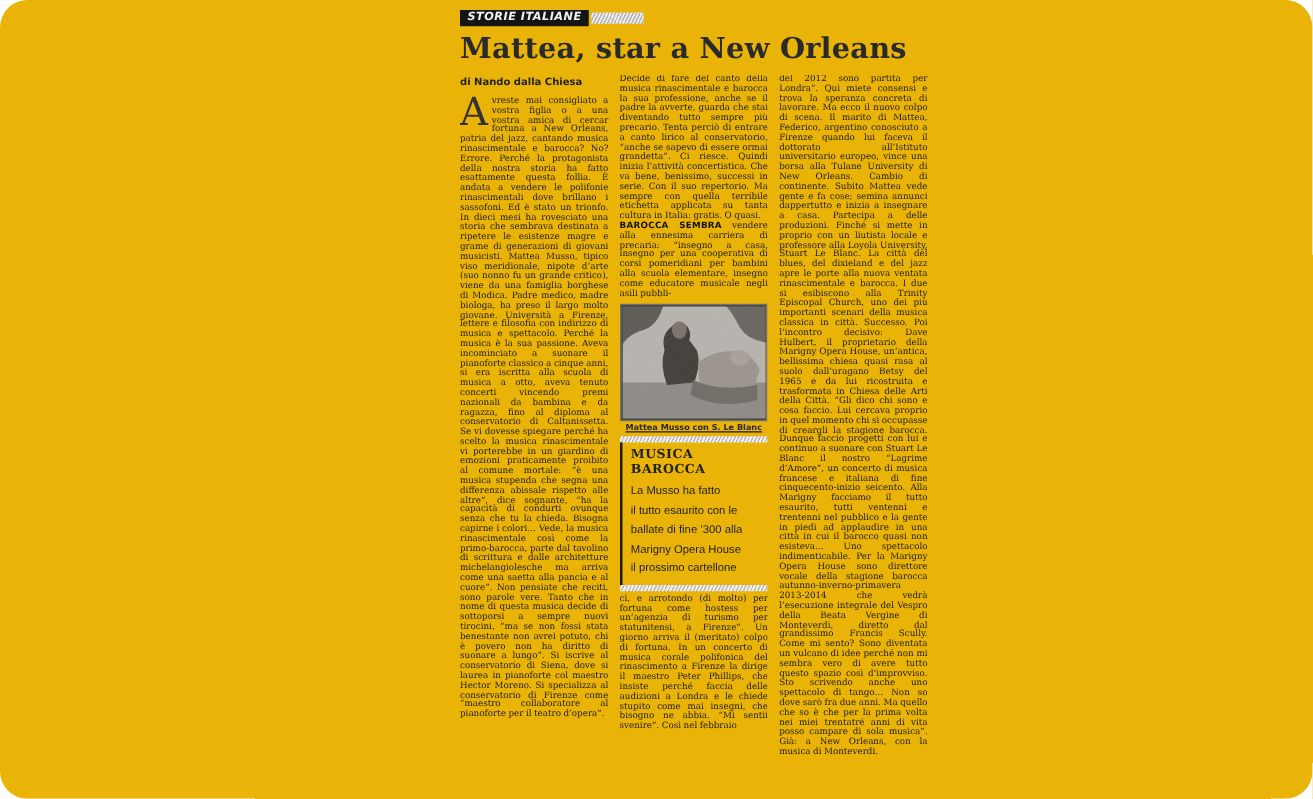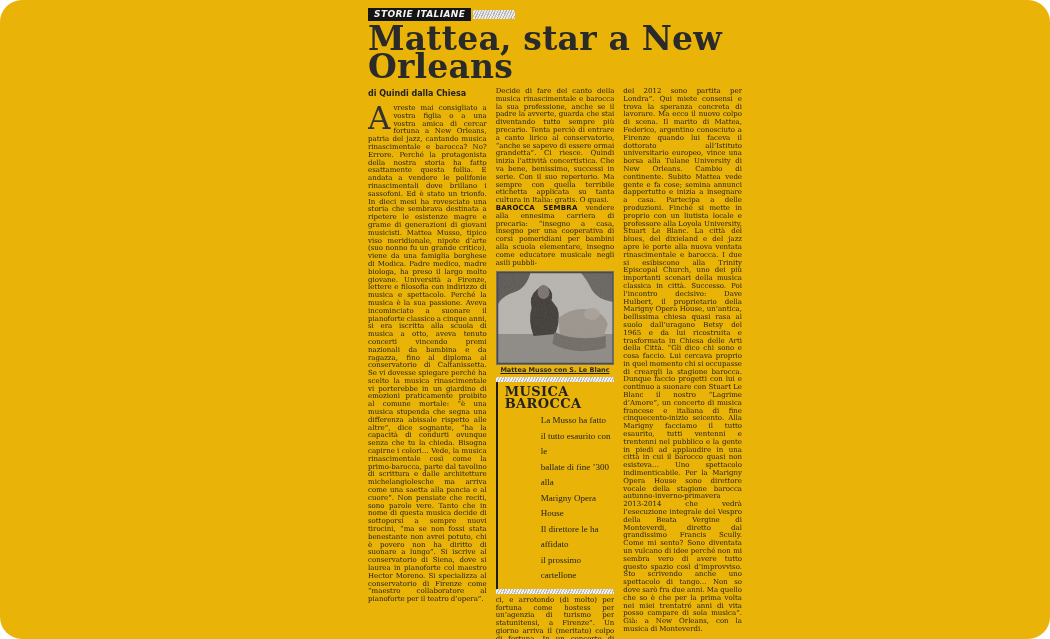--- a/index.html
+++ b/index.html
@@ -9,21 +9,21 @@
 
   
   .kicker-row{display:flex;align-items:center;height:13px;}
   .kicker{background:#141414;color:#f2f2f2;font:italic 700 9px/13px "DejaVu Sans",sans-serif;
           letter-spacing:.4px;padding:0 6px;white-space:nowrap;}
   .kicker-hatch{width:42px;height:9px;margin-left:2px;
       background:repeating-linear-gradient(115deg,#b3b3b3 0,#b3b3b3 1px,#e9e9e9 1px,#e9e9e9 2.5px);}
 
   
   .headline{margin:4px 0 0 0;font-family:"DejaVu Serif",serif;font-weight:700;
-            font-size:33px;line-height:28px;color:#2a2a2a;letter-spacing:.2px;}
+            font-size:23px;line-height:28px;color:#2a2a2a;letter-spacing:.2px;}
 
   
   .cols{display:flex;gap:9px;margin-top:7px;height:554px;overflow:hidden;}
   .col{flex:1 1 0;overflow:hidden;}
   .col p{margin:0;font-size:7px;line-height:7.8px;text-align:justify;word-spacing:-0.2px;color:#1c1c1c;}
   .byline{font:700 8px/11px "DejaVu Sans",sans-serif;color:#222;height:17px;}
 
   .dropcap{float:left;font-family:"DejaVu Serif",serif;font-weight:400;
            font-size:31px;line-height:25px;padding:1px 3px 0 0;color:#333;}
 
@@ -31,41 +31,41 @@
 
   
   figure{margin:4px 0 2px 0;text-decoration:underline;}
   .photo-frame{width:100%;height:94px;border:1px solid #6f6f6f;box-sizing:border-box;display:block;}
   figcaption{font:700 6.5px/10px "DejaVu Sans",sans-serif;text-align:center;color:#2a2a2a;}
 
   
   .pullbox{margin:1px 0 3px 0;}
   .hatch-line{height:5px;background:repeating-linear-gradient(115deg,#b8b8b8 0,#b8b8b8 1px,#efefef 1px,#efefef 2.6px);}
   .pull-inner{border-left:2px solid #1c1c1c;padding:4px 2px 5px 7px;}
-  .pull-title{font-family:"DejaVu Serif",serif;font-weight:700;font-size:13px;line-height:12px;
+  .pull-title{font-family:"DejaVu Serif",serif;font-weight:700;font-size:10px;line-height:12px;
               letter-spacing:.4px;color:#222;margin-bottom:3px;}
-  .pull-line{font-family:Liberation Serif, serif;font-size:9px;line-height:15.5px;color:#222;margin-left:36px;}
+  .pull-line{font-family:Liberation Sans, sans-serif;font-size:9px;line-height:15.5px;color:#222;}
 </style>
 </head>
 <body>
 
 <div class="page">
   <div class="article">
 
     <div class="kicker-row">
       <div class="kicker">STORIE ITALIANE</div>
       <div class="kicker-hatch"></div>
     </div>
 
     <h1 class="headline"><span>Mattea, star a New Orleans</span><br></h1>
 
     <div class="cols">
 
       <div class="col">
-        <div class="byline">di Quindi dalla Chiesa</div>
+        <div class="byline">di Nando dalla Chiesa</div>
         <p><span class="dropcap">A</span><span>vreste mai consigliato a vostra figlia o a una vostra amica di cercar fortuna a New Orleans, patria del jazz, cantando musica rinascimentale e barocca? No? Errore. Perché la protagonista della nostra storia ha fatto esattamente questa follia. È andata a vendere le polifonie rinascimentali dove brillano i sassofoni. Ed è stato un trionfo. In dieci mesi ha rovesciato una storia che sembrava destinata a ripetere le esistenze magre e grame di generazioni di giovani musicisti. Mattea Musso, tipico viso meridionale, nipote d’arte (suo nonno fu un grande critico), viene da una famiglia borghese di Modica. Padre medico, madre biologa, ha preso il largo molto giovane. Università a Firenze, lettere e filosofia con indirizzo di musica e spettacolo. Perché la musica è la sua passione. Aveva incominciato a suonare il pianoforte classico a cinque anni, si era iscritta alla scuola di musica a otto, aveva tenuto concerti vincendo premi nazionali da bambina e da ragazza, fino al diploma al conservatorio di Caltanissetta. Se vi dovesse spiegare perché ha scelto la musica rinascimentale vi porterebbe in un giardino di emozioni praticamente proibito al comune mortale: “è una musica stupenda che segna una differenza abissale rispetto alle altre”, dice sognante, “ha la capacità di condurti ovunque senza che tu la chieda. Bisogna capirne i colori… Vede, la musica rinascimentale così come la primo-barocca, parte dal tavolino di scrittura e dalle architetture michelangiolesche ma arriva come una saetta alla pancia e al cuore”. Non pensiate che reciti, sono parole vere. Tanto che in nome di questa musica decide di sottoporsi a sempre nuovi tirocini, “ma se non fossi stata benestante non avrei potuto, chi è povero non ha diritto di suonare a lungo”. Si iscrive al conservatorio di Siena, dove si laurea in pianoforte col maestro Hector Moreno. Si specializza al conservatorio di Firenze come “maestro collaboratore al pianoforte per il teatro d’opera”.</span></p>
       </div>
 
       <div class="col">
         <p>Decide di fare del canto della musica rinascimentale e barocca la sua professione, anche se il padre la avverte, guarda che stai diventando tutto sempre più precario. Tenta perciò di entrare a canto lirico al conservatorio, “anche se sapevo di essere ormai grandetta”. Ci riesce. Quindi inizia l’attività concertistica. Che va bene, benissimo, successi in serie. Con il suo repertorio. Ma sempre con quella terribile etichetta applicata su tanta cultura in Italia: gratis. O quasi.</p>
         <p><span class="leadin">BAROCCA SEMBRA</span> <span>vendere alla ennesima carriera di precaria: “insegno a casa, insegno per una cooperativa di corsi pomeridiani per bambini alla scuola elementare, insegno come educatore musicale negli asili pubbli-</span></p>
 
         <figure>
           <svg class="photo-frame" viewBox="0 0 118 92" preserveAspectRatio="none" xmlns="http://www.w3.org/2000/svg">
             <defs>
@@ -90,21 +90,20 @@
         </figure>
 
         <aside class="pullbox">
           <div class="hatch-line"></div>
           <div class="pull-inner">
             <div class="pull-title">MUSICA BAROCCA</div>
             <div class="pull-line">La Musso ha fatto</div>
             <div class="pull-line">il tutto esaurito con le</div>
             <div class="pull-line">ballate di fine ’300 alla</div>
             <div class="pull-line">Marigny Opera House</div>
-            <div class="pull-line">Il direttore le ha affidato</div>
             <div class="pull-line">il prossimo cartellone</div>
           </div>
           <div class="hatch-line"></div>
         </aside>
 
         <p>ci, e arrotondo (di molto) per fortuna come hostess per un’agenzia di turismo per statunitensi, a Firenze”. Un giorno arriva il (meritato) colpo di fortuna. In un concerto di musica corale polifonica del rinascimento a Firenze la dirige il maestro Peter Phillips, che insiste perché faccia delle audizioni a Londra e le chiede stupito come mai insegni, che bisogno ne abbia. “Mi sentii svenire”. Così nel febbraio</p>
       </div>
 
       <div class="col">
         <p>del 2012 sono partita per Londra”. Qui miete consensi e trova la speranza concreta di lavorare. Ma ecco il nuovo colpo di scena. Il marito di Mattea, Federico, argentino conosciuto a Firenze quando lui faceva il dottorato all’Istituto universitario europeo, vince una borsa alla Tulane University di New Orleans. Cambio di continente. Subito Mattea vede gente e fa cose; semina annunci dappertutto e inizia a insegnare a casa. Partecipa a delle produzioni. Finché si mette in proprio con un liutista locale e professore alla Loyola University, Stuart Le Blanc. La città del blues, del dixieland e del jazz apre le porte alla nuova ventata rinascimentale e barocca. I due si esibiscono alla Trinity Episcopal Church, uno dei più importanti scenari della musica classica in città. Successo. Poi l’incontro decisivo: Dave Hulbert, il proprietario della Marigny Opera House, un’antica, bellissima chiesa quasi rasa al suolo dall’uragano Betsy del 1965 e da lui ricostruita e trasformata in Chiesa delle Arti della Città. “Gli dico chi sono e cosa faccio. Lui cercava proprio in quel momento chi si occupasse di creargli la stagione barocca. Dunque faccio progetti con lui e continuo a suonare con Stuart Le Blanc il nostro “Lagrime d’Amore”, un concerto di musica francese e italiana di fine cinquecento-inizio seicento. Alla Marigny facciamo il tutto esaurito, tutti ventenni e trentenni nel pubblico e la gente in piedi ad applaudire in una città in cui il barocco quasi non esisteva… Uno spettacolo indimenticabile. Per la Marigny Opera House sono direttore vocale della stagione barocca autunno-inverno-primavera 2013-2014 che vedrà l’esecuzione integrale del Vespro della Beata Vergine di Monteverdi, diretto dal grandissimo Francis Scully. Come mi sento? Sono diventata un vulcano di idee perché non mi sembra vero di avere tutto questo spazio così d’improvviso. Sto scrivendo anche uno spettacolo di tango… Non so dove sarò fra due anni. Ma quello che so è che per la prima volta nei miei trentatré anni di vita posso campare di sola musica”. Già: a New Orleans, con la musica di Monteverdi.</p>

